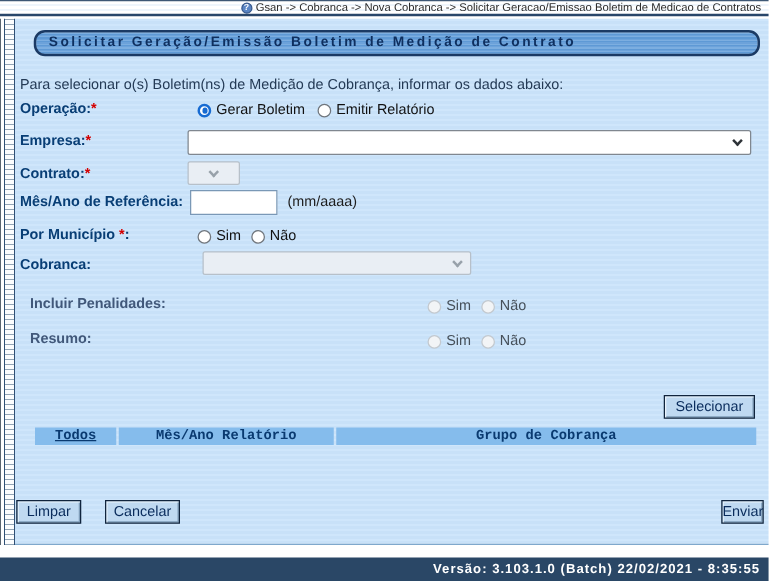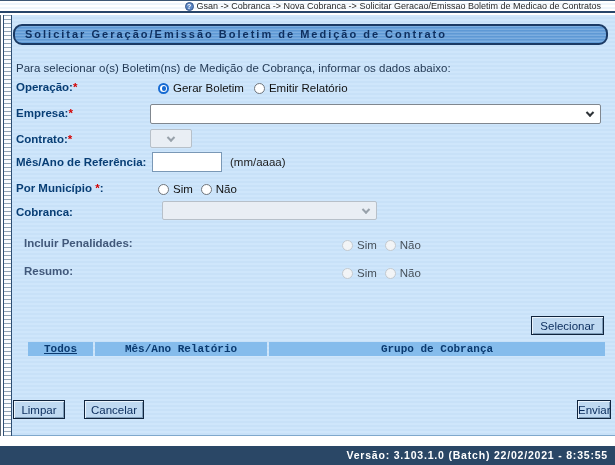--- a/index.html
+++ b/index.html
@@ -6,21 +6,21 @@
   html,body { width:615px; height:465px; }
   body { font-family:"Liberation Sans", sans-serif; background:#fff; position:relative; overflow:hidden; }
 
   
   .topbar {
     position:absolute; top:0; left:0; width:615px; height:13px;
     background:repeating-linear-gradient(to bottom,#ffffff 0 2px,#eef5fc 2px 4px);
     border-top:1px solid #3d5775;
     border-bottom:2px solid #28466a;
     display:flex; justify-content:flex-end; align-items:center;
-    padding-right:14px;
+    padding-right:6px;
   }
   .crumb-icon {
     width:9px; height:9px; border-radius:50%;
     background:#5a85c4; border:1px solid #38598c;
     color:#fff; font-size:7px; font-weight:bold; line-height:8px; text-align:center;
     margin-right:3px; flex:0 0 auto;
   }
   .crumb-text { font-size:9px; color:#2b2b2b; white-space:nowrap; }
 
   
@@ -34,21 +34,21 @@
   }
 
   
   .content {
     position:absolute; left:12px; top:15px; width:603px; height:421px;
     background:repeating-linear-gradient(to bottom,#cfe6fb 0 2px,#c8e1f8 2px 4px);
     border-bottom:1px solid #7fa8cc;
   }
 
   .titlebar {
-    position:absolute; left:1px; right:7px; top:9px; height:21px;
+    position:absolute; left:15px; right:7px; top:9px; height:21px;
     background:repeating-linear-gradient(to bottom,#7caee0 0 1px,#5e99d5 1px 2px,#6ca2da 2px 3px);
     border:2px solid #1b3a64; border-radius:9px;
     color:#0e2f5f; font-size:11px; font-weight:bold; letter-spacing:2px;
     line-height:17px; padding-left:10px; white-space:nowrap; overflow:hidden;
   }
 
   .intro { position:absolute; left:4px; top:47px; font-size:11.5px; color:#243a55; }
 
   .flabel { position:absolute; left:4px; font-size:11.5px; font-weight:bold; color:#083e75; white-space:nowrap; }
   .flabel.muted { left:12px; color:#41587a; }

